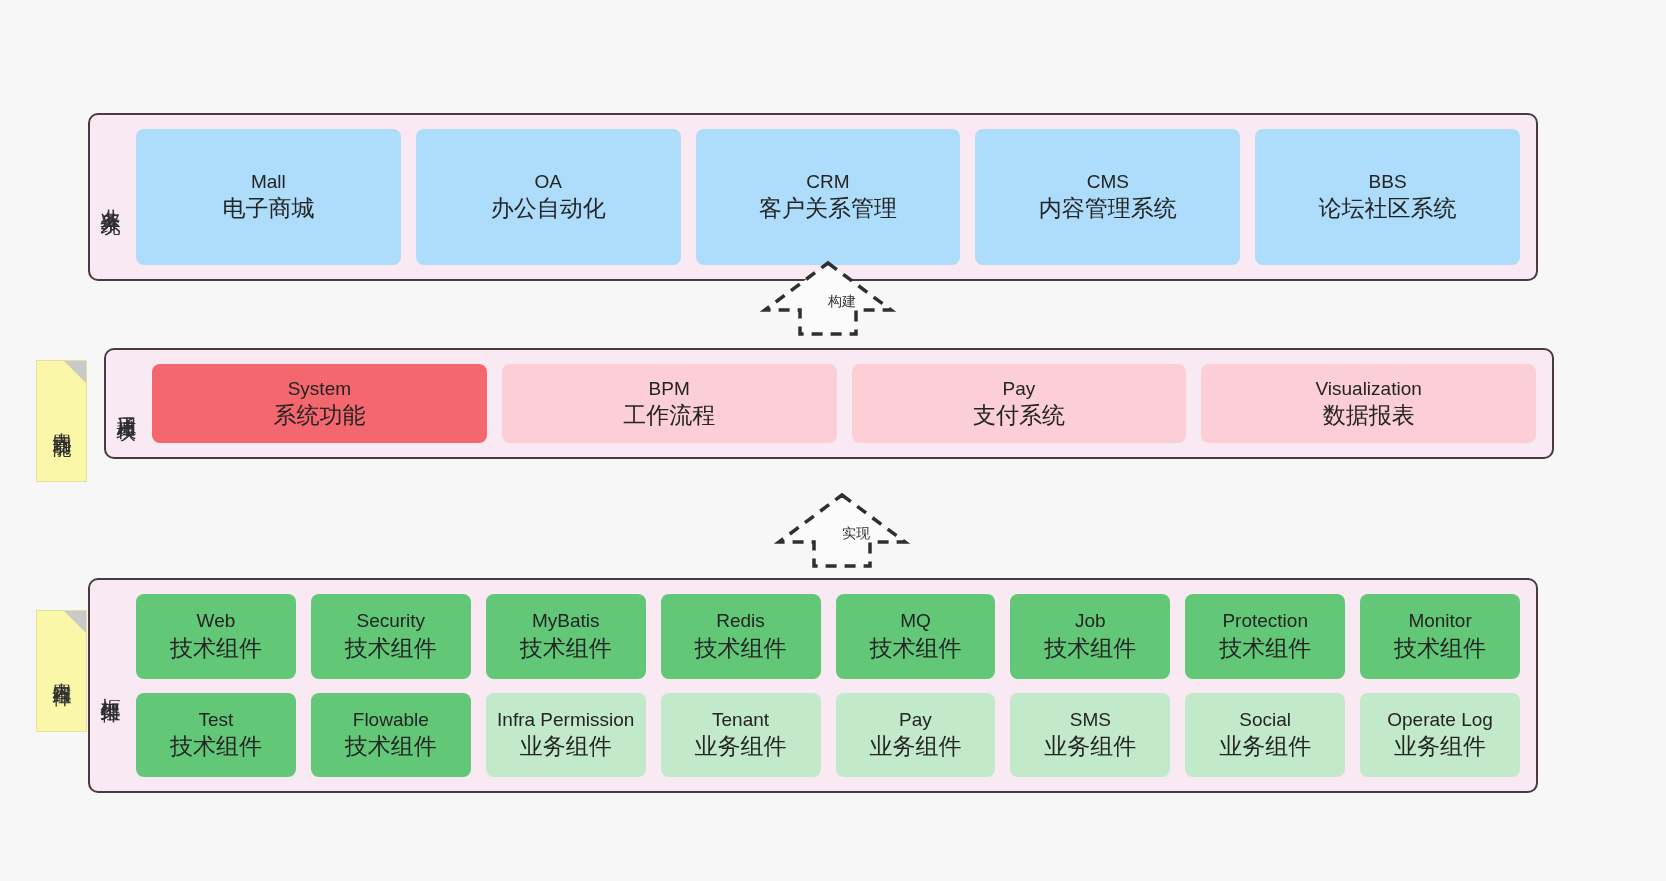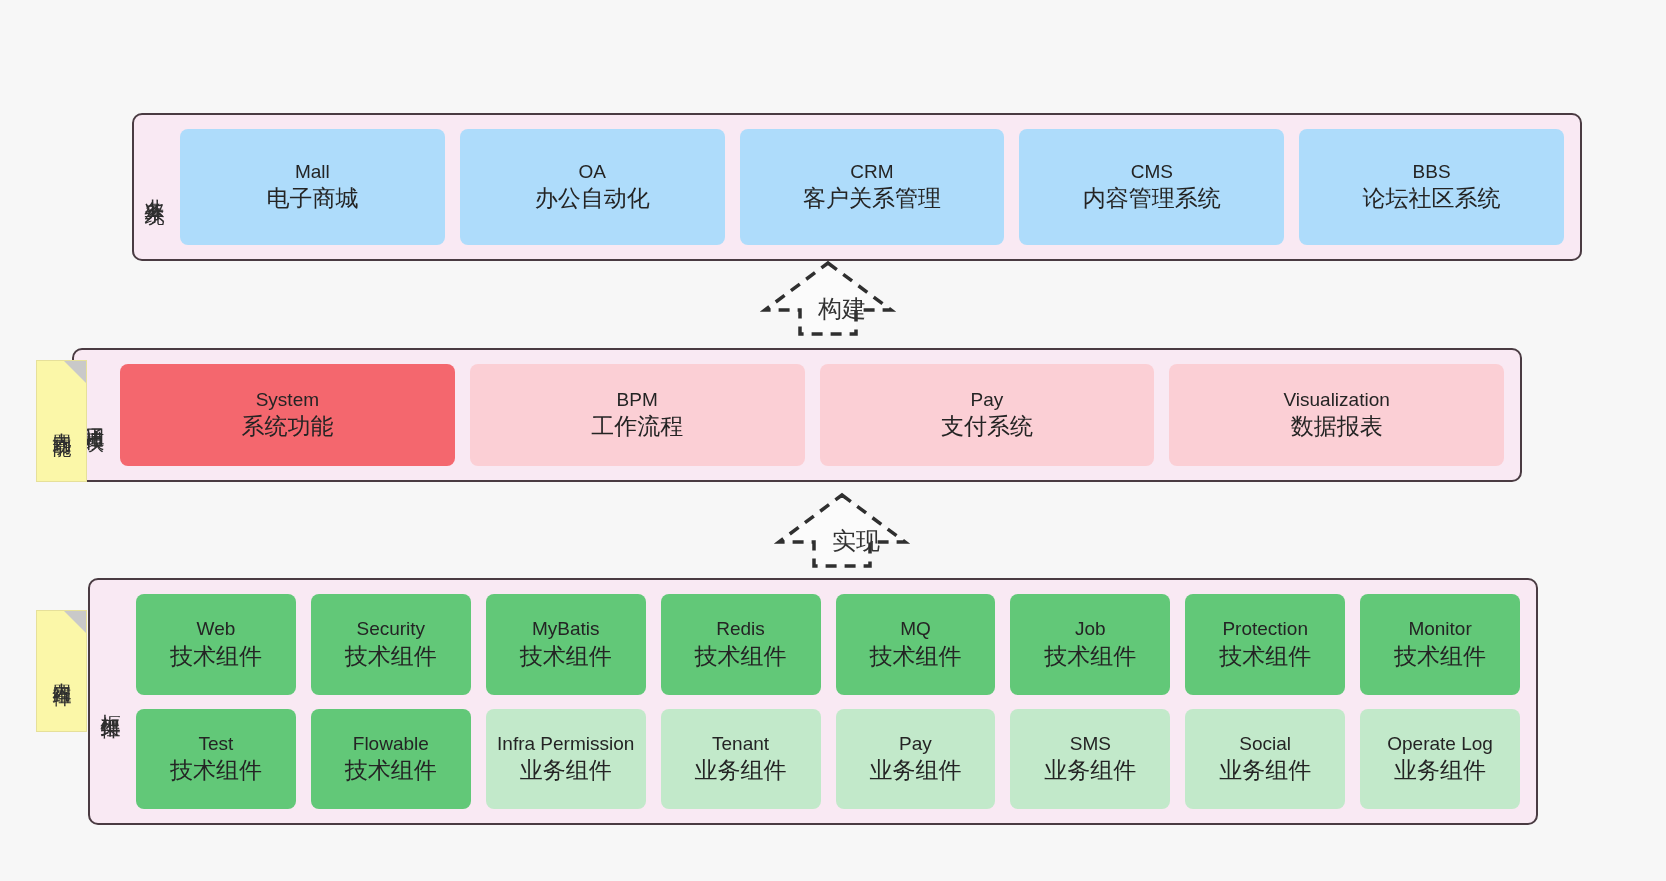--- a/index.html
+++ b/index.html
@@ -92,32 +92,32 @@
     border-left: 22px solid transparent;
   }
 
   
   .arrow { position: absolute; z-index: 2; }
   .arrow svg { display: block; }
   .arrow-label {
     position: absolute;
     left: 50%;
     transform: translateX(-50%);
-    font-size: 24px;
+    font-size: 14px;
     color: #333;
     background: transparent;
     white-space: nowrap;
   }
 </style>
 </head>
 <body>
 
 <div id="stage">
 
-  <div class="layer" id="layer-0" style="left:88px; top:113px; width:1450px; height:148px;margin-left:44px;">
+  <div class="layer" id="layer-0" style="left:88px; top:113px; width:1450px; height:168px;">
     <div class="layer-label">业务系统</div>
     <div class="cards">
       <div class="card-row">
         <div class="card c-blue">
           <span>Mall</span>
           <span class="sub">电子商城</span>
         </div>
         <div class="card c-blue">
           <span>OA</span>
           <span class="sub">办公自动化</span>
@@ -142,21 +142,21 @@
     <svg width="140" height="80" viewBox="0 0 140 80">
       <path d="M70 5 L133 52 L98 52 L98 76 L42 76 L42 52 L7 52 Z" fill="#fbfbfb" stroke="#2f2f2f" stroke-width="3.5" stroke-dasharray="11 8" stroke-linejoin="miter"></path>
     </svg>
     <span class="arrow-label" style="top:35px; left:60%;">构建</span>
   </div>
 
   <div class="note" id="note-0" style="left:36px; top:360px; width:51px; height:122px;">
     <span class="fold"></span>
     <span>内置功能</span>
   </div>
-  <div class="layer" id="layer-1" style="left:72px; top:348px; width:1450px; height:134px;">
+  <div class="layer" id="layer-1" style="left:104px; top:348px; width:1450px; height:111px;">
     <div class="layer-label">通用模块</div>
     <div class="cards">
       <div class="card-row">
         <div class="card c-red">
           <span>System</span>
           <span class="sub">系统功能</span>
         </div>
         <div class="card c-pink">
           <span>BPM</span>
           <span class="sub">工作流程</span>
@@ -177,21 +177,21 @@
     <svg width="140" height="80" viewBox="0 0 140 80">
       <path d="M70 5 L133 52 L98 52 L98 76 L42 76 L42 52 L7 52 Z" fill="#fbfbfb" stroke="#2f2f2f" stroke-width="3.5" stroke-dasharray="11 8" stroke-linejoin="miter"></path>
     </svg>
     <span class="arrow-label" style="top:35px; left:60%;">实现</span>
   </div>
 
   <div class="note" id="note-1" style="left:36px; top:610px; width:51px; height:122px;">
     <span class="fold"></span>
     <span>内置组件</span>
   </div>
-  <div class="layer" id="layer-2" style="left:88px; top:578px; width:1450px; height:247px;">
+  <div class="layer" id="layer-2" style="left:88px; top:578px; width:1450px; height:215px;">
     <div class="layer-label">框架组件</div>
     <div class="cards">
 
       <div class="card-row">
         <div class="card c-green">
           <span>Web</span>
           <span class="sub">技术组件</span>
         </div>
         <div class="card c-green">
           <span>Security</span>

